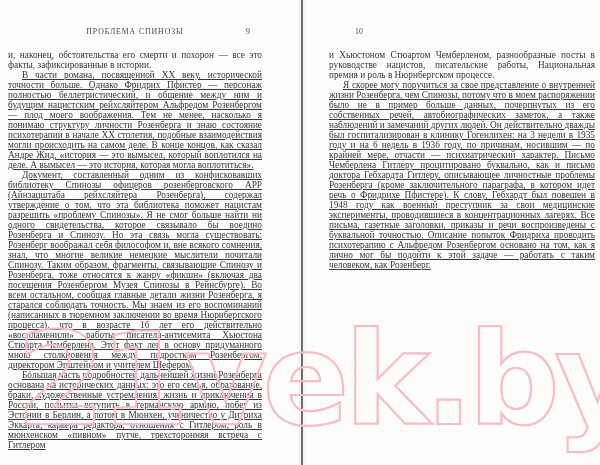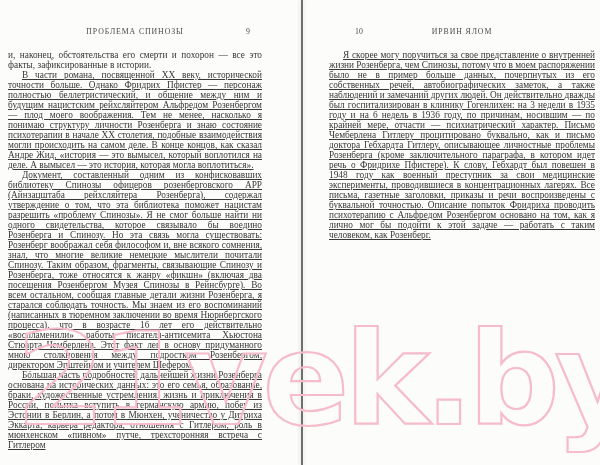--- a/index.html
+++ b/index.html
@@ -70,23 +70,23 @@
         <p class="para indent">В части романа, посвященной XX веку, исторической точности больше. Однако Фридрих Пфистер — персонаж полностью беллетристический, и общение между ним и будущим нацистским рейхсляйтером Альфредом Розенбергом — плод моего воображения. Тем не менее, насколько я понимаю структуру личности Розенберга и знаю состояние психотерапии в начале XX столетия, подобные взаимодействия могли происходить на самом деле. В конце концов, как сказал Андре Жид, «история — это вымысел, который воплотился на деле. А вымысел — это история, которая могла воплотиться».</p>
         <p class="para indent">Документ, составленный одним из конфисковавших библиотеку Спинозы офицеров розенберговского АРР (Айнзацштаба рейхсляйтера Розенберга), содержал утверждение о том, что эта библиотека поможет нацистам разрешить «проблему Спинозы». Я не смог больше найти ни одного свидетельства, которое связывало бы воедино Розенберга и Спинозу. Но эта связь могла существовать: Розенберг воображал себя философом и, вне всякого сомнения, знал, что многие великие немецкие мыслители почитали Спинозу. Таким образом, фрагменты, связывающие Спинозу и Розенберга, тоже относятся к жанру «фикшн» (включая два посещения Розенбергом Музея Спинозы в Рейнсбурге). Во всем остальном, сообщая главные детали жизни Розенберга, я старался соблюдать точность. Мы знаем из его воспоминаний (написанных в тюремном заключении во время Нюрнбергского процесса), что в возрасте 16 лет его действительно «воспламенили» работы писателя-антисемита Хьюстона Стюарта Чемберлена. Этот факт лег в основу придуманного мною столкновения между подростком Розенбергом, директором Эпштейном и учителем Шефером.</p>
         <p class="para indent continues">Бóльшая часть подробностей дальнейшей жизни Розенберга основана на исторических данных: это его семья, образование, браки, художественные устремления, жизнь и приключения в России, попытка вступить в германскую армию, побег из Эстонии в Берлин, а потом в Мюнхен, ученичество у Дитриха Эккарта, карьера редактора, отношения с Гитлером, роль в мюнхенском «пивном» путче, трехсторонняя встреча с Гитлером</p>
       </div>
   </div>
 
   <div class="spine"></div>
 
   <div class="page right">
     <div class="pagehead">
-      <span class="running-title">ИРВИН ЯЛОМ</span>
       <span class="pagenum">10</span>
     </div>
     <div class="pagebody" id="right-body">
+        <p class="para">и Хьюстоном Стюартом Чемберленом, разнообразные посты в руководстве нацистов, писательские работы, Национальная премия и роль в Нюрнбергском процессе.</p>
         <p class="para indent">Я скорее могу поручиться за свое представление о внутренней жизни Розенберга, чем Спинозы, потому что в моем распоряжении было не в пример больше данных, почерпнутых из его собственных речей, автобиографических заметок, а также наблюдений и замечаний других людей. Он действительно дважды был госпитализирован в клинику Гогенлихен: на 3 недели в 1935 году и на 6 недель в 1936 году, по причинам, носившим — по крайней мере, отчасти — психиатрический характер. Письмо Чемберлена Гитлеру процитировано буквально, как и письмо доктора Гебхардта Гитлеру, описывающее личностные проблемы Розенберга (кроме заключительного параграфа, в котором идет речь о Фридрихе Пфистере). К слову, Гебхардт был повешен в 1948 году как военный преступник за свои медицинские эксперименты, проводившиеся в концентрационных лагерях. Все письма, газетные заголовки, приказы и речи воспроизведены с буквальной точностью. Описание попыток Фридриха проводить психотерапию с Альфредом Розенбергом основано на том, как я лично мог бы подойти к этой задаче — работать с таким человеком, как Розенберг.</p>
       </div>
   </div>
 
   <div class="watermark" style="-webkit-text-stroke: 2.2px rgb(246, 188, 203);">21vek.by</div>
 
 </div>
 
 </body></html>

